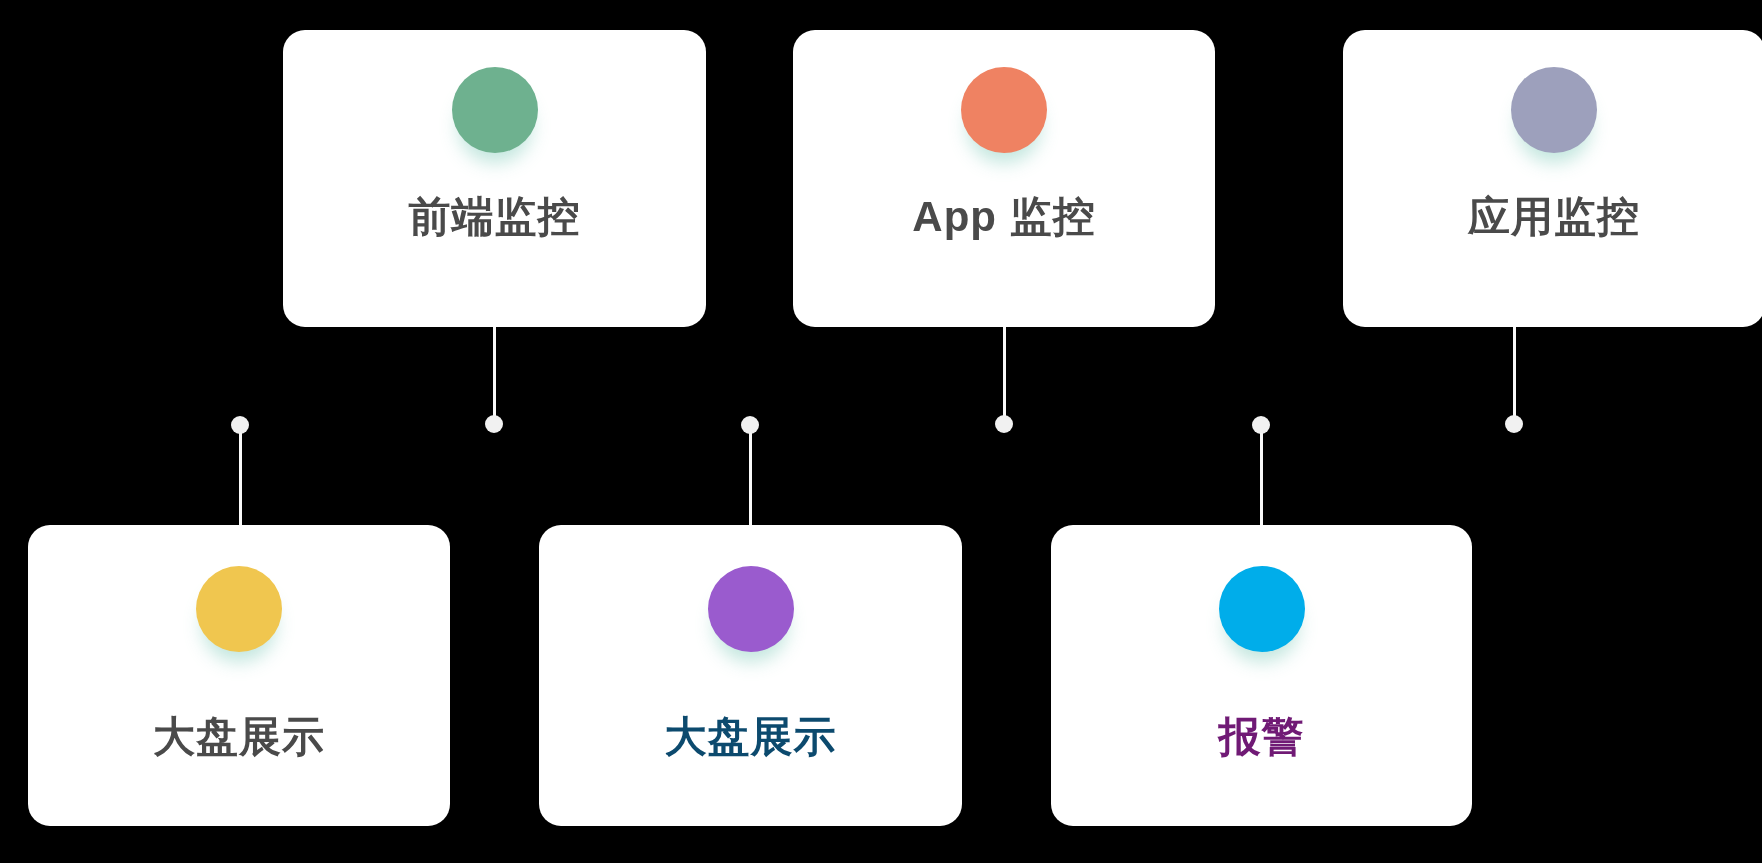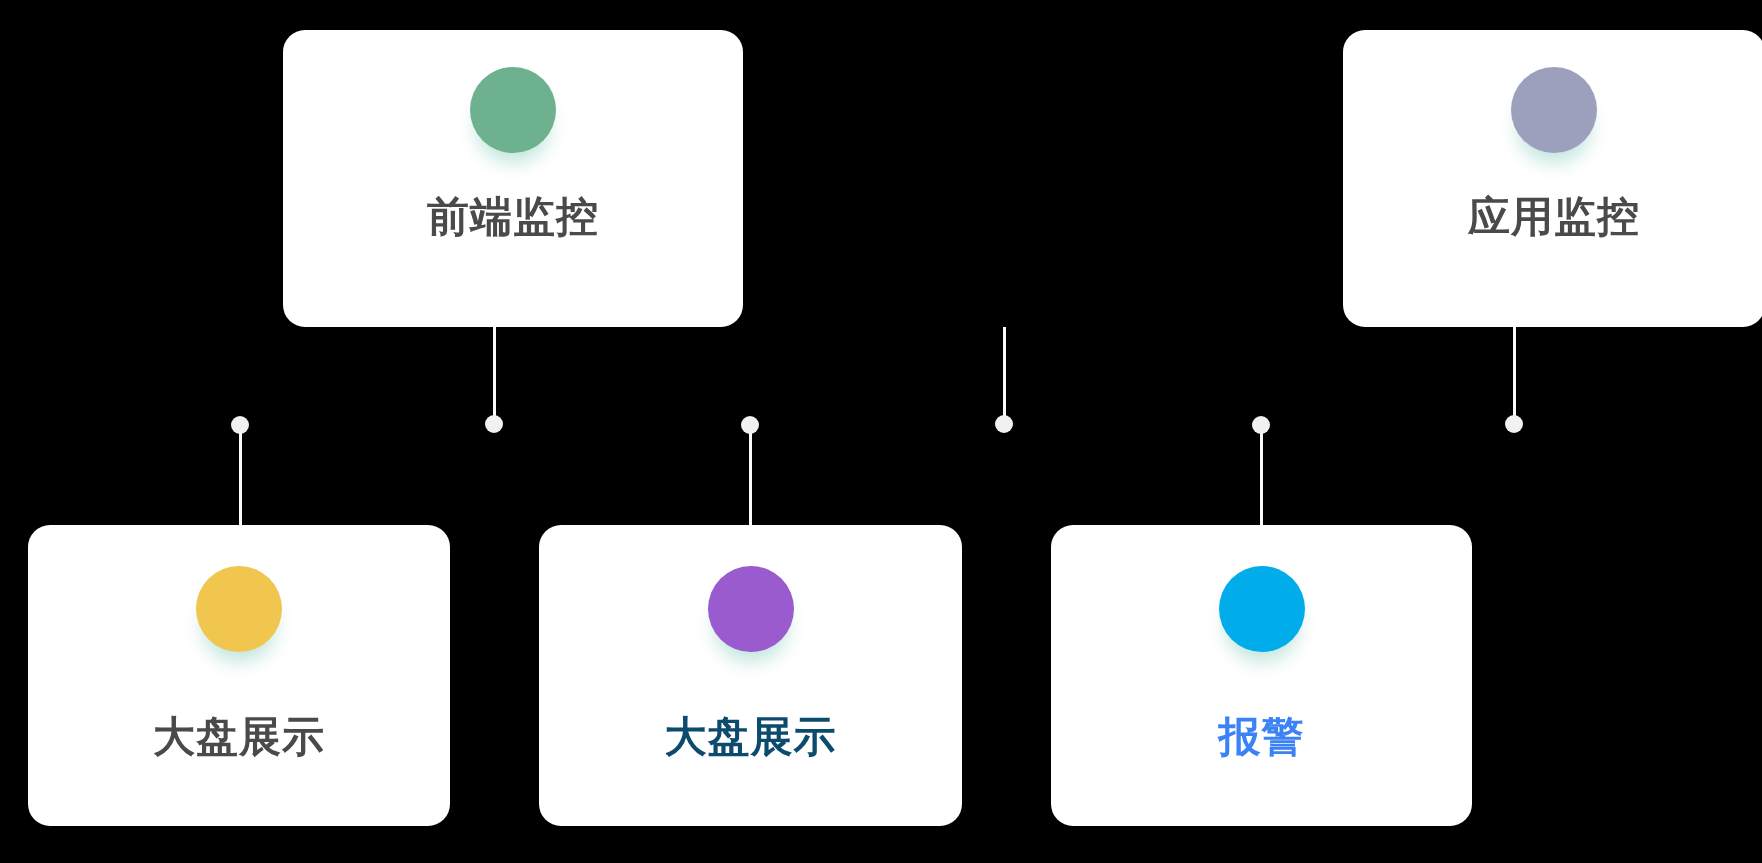--- a/index.html
+++ b/index.html
@@ -22,21 +22,21 @@
   .label{
     position:absolute;left:0;right:0;text-align:center;
     font-size:42px;line-height:42px;font-weight:700;letter-spacing:1px;
     white-space:nowrap;
   }
   .row-top    .circle{top:37px;}
   .row-top    .label {top:166px;}
   .row-bottom .circle{top:41px;}
   .row-bottom .label {top:191px;}
 
-  .c1{left:283px; top:30px;  width:423px;height:297px;padding-left:37px;}
+  .c1{left:283px; top:30px;  width:423px;height:297px;}
   .c2{left:793px; top:30px;  width:422px;height:297px;}
   .c3{left:1303px;top:30px;  width:422px;height:297px;margin-left:40px;}
   .c4{left:28px;  top:525px; width:422px;height:301px;}
   .c5{left:539px; top:525px; width:423px;height:301px;}
   .c6{left:1051px;top:525px; width:421px;height:301px;}
 
   
   .stub{position:absolute;width:0;height:0;}
   .vline{position:absolute;left:-1.5px;width:3px;}
   .node{position:absolute;left:-9px;width:18px;height:18px;border-radius:50%;}
@@ -62,39 +62,43 @@
 </head>
 <body style="background: rgb(0, 0, 0);">
 
 <div class="canvas">
 
   <div class="card row-top c1">
     <span class="circle" style="background-color: rgb(110, 177, 143);"></span>
     <div class="label" style="color: rgb(74, 74, 74);">前端监控</div>
   </div>
 
+  <div class="card row-top c2">
+    <span class="circle" style="background-color: rgb(239, 130, 98);"></span>
+    <div class="label" style="color: rgb(74, 74, 74);">App 监控</div>
+  </div>
 
   <div class="card row-top c3">
     <span class="circle" style="background-color: rgb(157, 160, 188);"></span>
     <div class="label" style="color: rgb(74, 74, 74);">应用监控</div>
   </div>
 
   <div class="card row-bottom c4">
     <span class="circle" style="background-color: rgb(240, 198, 79);"></span>
     <div class="label" style="color: rgb(74, 74, 74);">大盘展示</div>
   </div>
 
   <div class="card row-bottom c5">
     <span class="circle" style="background-color: rgb(154, 91, 206);"></span>
     <div class="label" style="color: #0c4a6e;">大盘展示</div>
   </div>
 
   <div class="card row-bottom c6">
     <span class="circle" style="background-color: rgb(0, 173, 234);"></span>
-    <div class="label" style="color: #3b82f6;">报警</div>
+    <div class="label" style="color: #701a75;">报警</div>
   </div>
 
   <div class="stub stub-down p1">
     <span class="vline" style="background-color: rgb(250, 250, 250);"></span>
     <span class="node" style="background-color: rgb(241, 241, 241);"></span>
   </div>
   <div class="stub stub-down p2">
     <span class="vline" style="background-color: rgb(250, 250, 250);"></span>
     <span class="node" style="background-color: rgb(241, 241, 241);"></span>
   </div>

